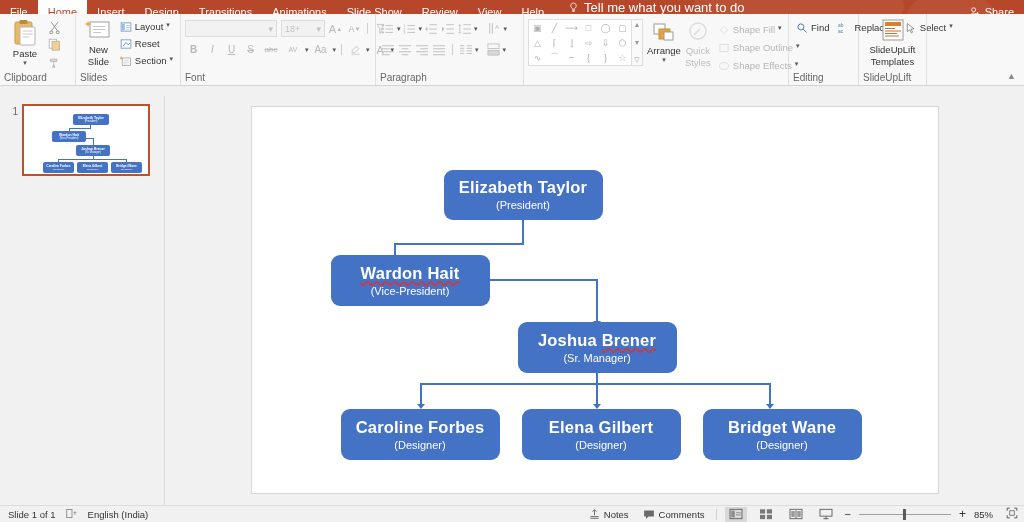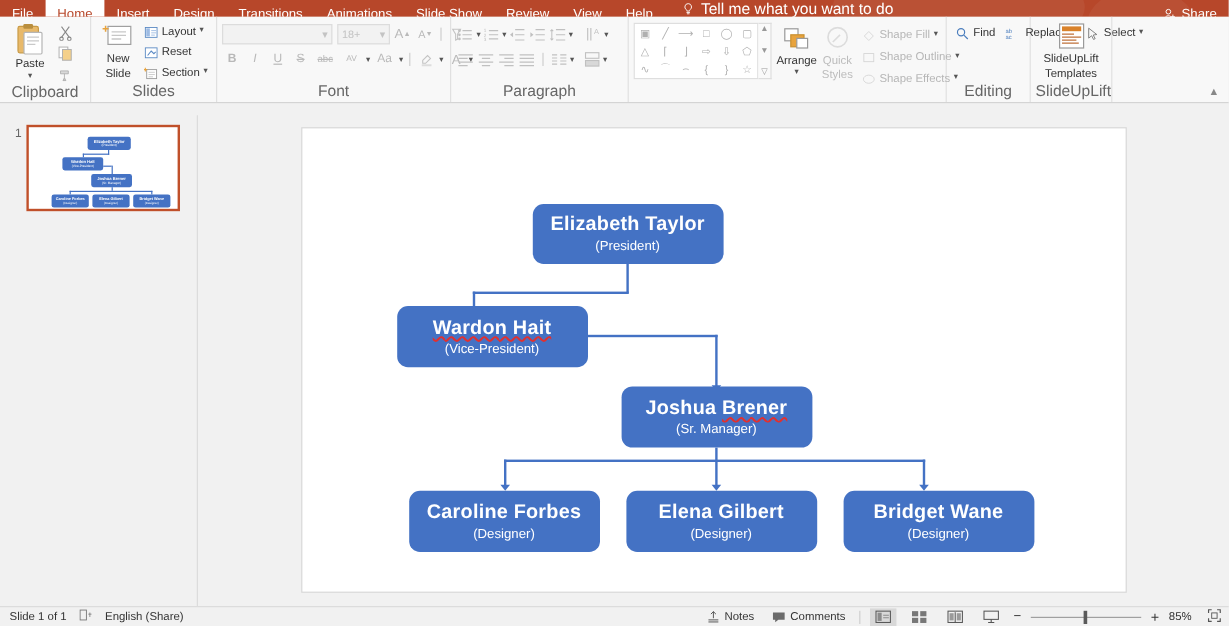--- a/index.html
+++ b/index.html
@@ -35,21 +35,21 @@
   }
 
   
   .ribbon {
     height: 72px; background: #f8f8f8; border-bottom: 1px solid #d4d4d4;
     display: flex; align-items: stretch; position: relative;
   }
   .rgroup { position: relative; display: flex; flex-direction: column;
     border-right: 1px solid #e0e0e0; padding: 2px 4px 0 4px; }
   .rgroup-body { flex: 1; display: flex; align-items: flex-start; }
-  .rgroup-label { font-size: 13px; color: #666; text-align: center; padding-bottom: 2px;
+  .rgroup-label { font-size: 10px; color: #666; padding-bottom: 2px;
     position: relative; }
 
   .bigbtn { display: flex; flex-direction: column; align-items: center; justify-content: flex-start;
     width: 46px; font-size: 9.5px; color: #333; padding-top: 3px; }
   .bigbtn .cap { margin-top: 1px; text-align: center; line-height: 11px; }
   .caret { font-size: 7px; color: #555; }
 
   .smallrow { display: flex; align-items: center; gap: 2px; }
   .smallbtn { display: flex; align-items: flex-start; gap: 3px; font-size: 9.5px; color: #333;
     padding: 1px 3px; white-space: nowrap; }
@@ -602,21 +602,21 @@
 
 <div class="status">
   <div class="l">
     <span>Slide 1 of 1</span>
     <span>
       <svg width="12" height="11" viewBox="0 0 16 14">
         <rect x="1" y="1.5" width="7" height="11" fill="none" stroke="#777"></rect>
         <text x="9" y="9" font-size="7" fill="#777">✝</text>
       </svg>
     </span>
-    <span>English (Share)</span>
+    <span>English (India)</span>
   </div>
   <div class="r">
     <span class="smallbtn" style="gap:4px">
       <svg width="11" height="11" viewBox="0 0 16 16">
         <path d="M8 1v8M5 4l3-3 3 3" stroke="#555" stroke-width="1.2" fill="none"></path>
         <path d="M2 11h12M2 13.5h12" stroke="#555" stroke-width="1.2"></path>
       </svg>
       <span>Notes</span>
     </span>
     <span class="smallbtn" style="gap:4px">

